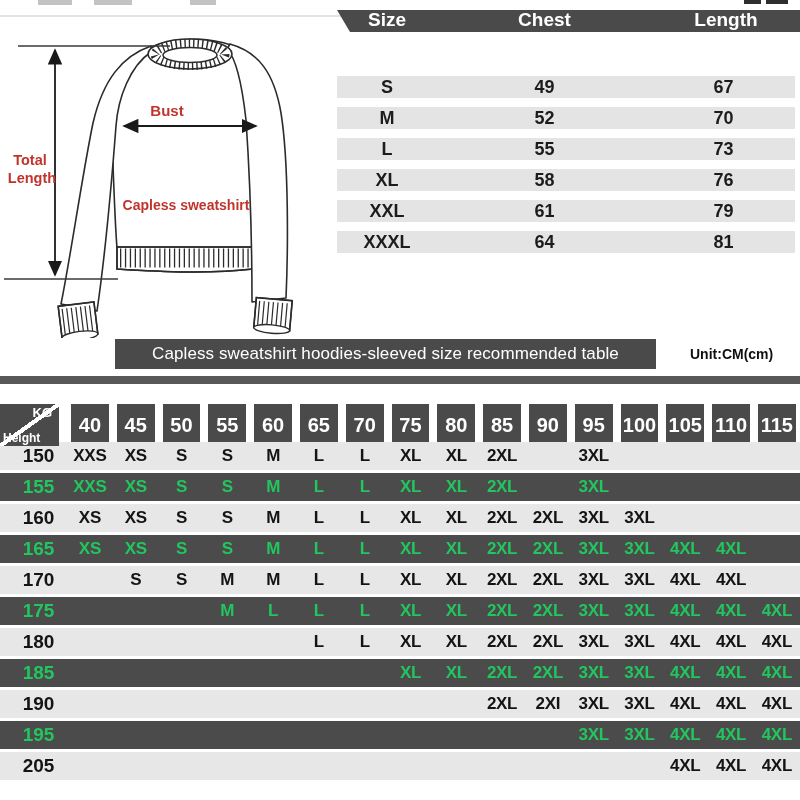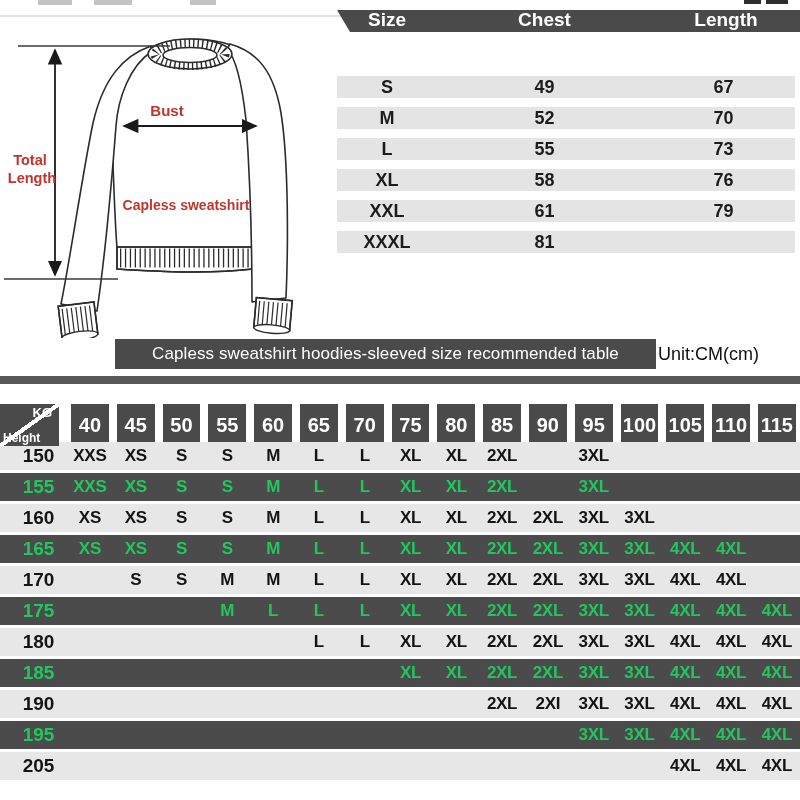--- a/index.html
+++ b/index.html
@@ -20,22 +20,22 @@
                   line-height:30px;transform:translateY(-5px);}
   .st-body{margin-top:44px;display:flex;flex-direction:column;gap:9px;width:458px;}
   .st-row{height:22px;background:#e4e4e4;display:grid;
           grid-template-columns:100px 215px 143px;align-items:center;}
   .st-cell{font-size:18px;font-weight:bold;color:#1c1c1c;text-align:center;}
 
   
   #banner{position:absolute;left:115px;top:339px;width:541px;height:30px;background:#4a4a4a;
           display:flex;align-items:center;justify-content:center;}
   #banner span{color:#fff;font-size:17px;font-weight:normal;letter-spacing:.1px;}
-  #unit{position:absolute;left:658px;top:339px;height:30px;display:flex;align-items:center;
-        font-size:18px;font-weight:normal;color:#101010;}
+  #unit{position:absolute;left:690px;top:339px;height:30px;display:flex;align-items:center;
+        font-size:14px;font-weight:bold;color:#101010;}
 
   #divider{position:absolute;top:376px;left:0;width:800px;height:8px;background:#585858;}
 
   
   #matrix{position:absolute;top:404px;left:0;width:800px;}
   .mx-header{display:grid;grid-template-columns:67px repeat(16,45.81px);height:34px;}
   #corner-cell{position:relative;margin-right:8px;
      background:linear-gradient(to bottom right,rgba(255,255,255,0) 47%,#fff 47%,#fff 53%,rgba(255,255,255,0) 53%),#4a4a4a;}
   #corner-cell .kg{position:absolute;top:1px;right:7px;color:#fff;font-size:13px;font-weight:bold;}
   #corner-cell .hlabel{position:absolute;bottom:1px;left:3px;color:#fff;font-size:12px;font-weight:bold;}
@@ -142,20 +142,21 @@
           <div class="st-cell">58</div>
           <div class="st-cell">76</div>
         </div>
         <div class="st-row">
           <div class="st-cell">XXL</div>
           <div class="st-cell">61</div>
           <div class="st-cell">79</div>
         </div>
         <div class="st-row">
           <div class="st-cell">XXXL</div>
+          <div class="st-cell">64</div>
           <div class="st-cell">81</div>
         </div>
       </div>
   </div>
 
   <div id="banner">
     <span>Capless sweatshirt hoodies-sleeved size recommended table</span>
   </div>
   <div id="unit">Unit:CM(cm)</div>
 

